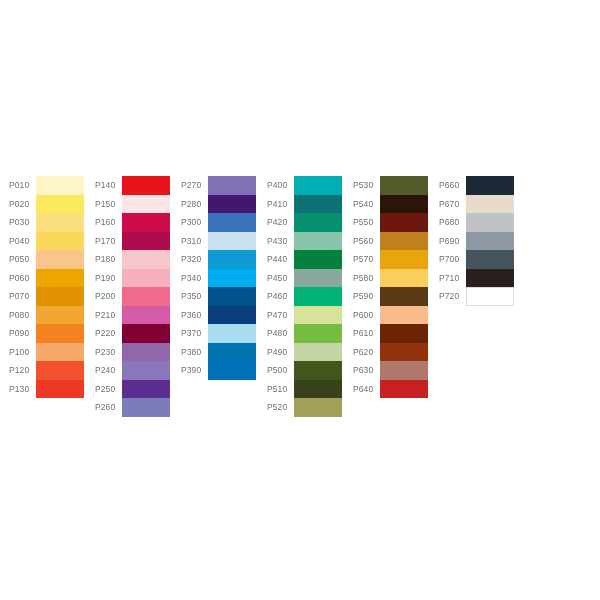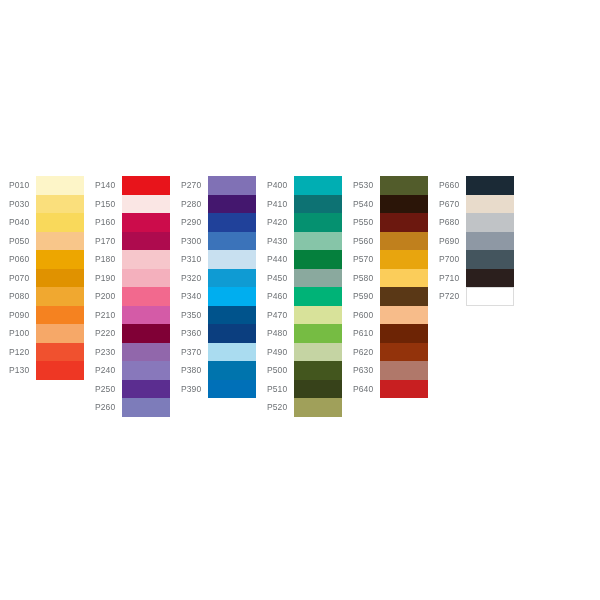--- a/index.html
+++ b/index.html
@@ -66,20 +66,24 @@
 <body>
 
 <div id="palette-board">
   <div class="palette-columns">
       <div class="palette-column">
         <div class="swatch-row">
           <span class="swatch-label">P010</span>
           <span class="swatch-chip" style="background-color: rgb(253, 245, 200);"></span>
         </div>
         <div class="swatch-row">
+          <span class="swatch-label">P020</span>
+          <span class="swatch-chip" style="background-color: rgb(251, 233, 95);"></span>
+        </div>
+        <div class="swatch-row">
           <span class="swatch-label">P030</span>
           <span class="swatch-chip" style="background-color: rgb(250, 223, 124);"></span>
         </div>
         <div class="swatch-row">
           <span class="swatch-label">P040</span>
           <span class="swatch-chip" style="background-color: rgb(249, 217, 91);"></span>
         </div>
         <div class="swatch-row">
           <span class="swatch-label">P050</span>
           <span class="swatch-chip" style="background-color: rgb(248, 198, 138);"></span>
@@ -168,24 +172,20 @@
         </div>
       </div>
       <div class="palette-column">
         <div class="swatch-row">
           <span class="swatch-label">P270</span>
           <span class="swatch-chip" style="background-color: rgb(128, 113, 181);"></span>
         </div>
         <div class="swatch-row">
           <span class="swatch-label">P280</span>
           <span class="swatch-chip" style="background-color: rgb(68, 23, 110);"></span>
-        </div>
-        <div class="swatch-row">
-          <span class="swatch-label">P290</span>
-          <span class="swatch-chip" style="background-color: rgb(32, 65, 154);"></span>
         </div>
         <div class="swatch-row">
           <span class="swatch-label">P300</span>
           <span class="swatch-chip" style="background-color: rgb(59, 115, 186);"></span>
         </div>
         <div class="swatch-row">
           <span class="swatch-label">P310</span>
           <span class="swatch-chip" style="background-color: rgb(200, 224, 240);"></span>
         </div>
         <div class="swatch-row">

